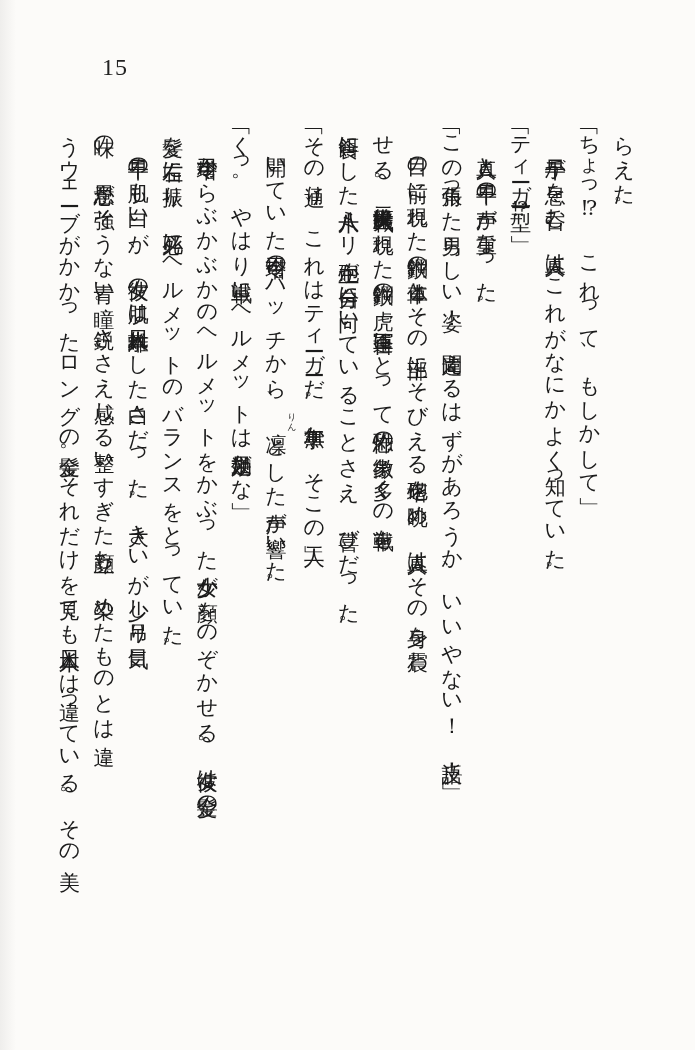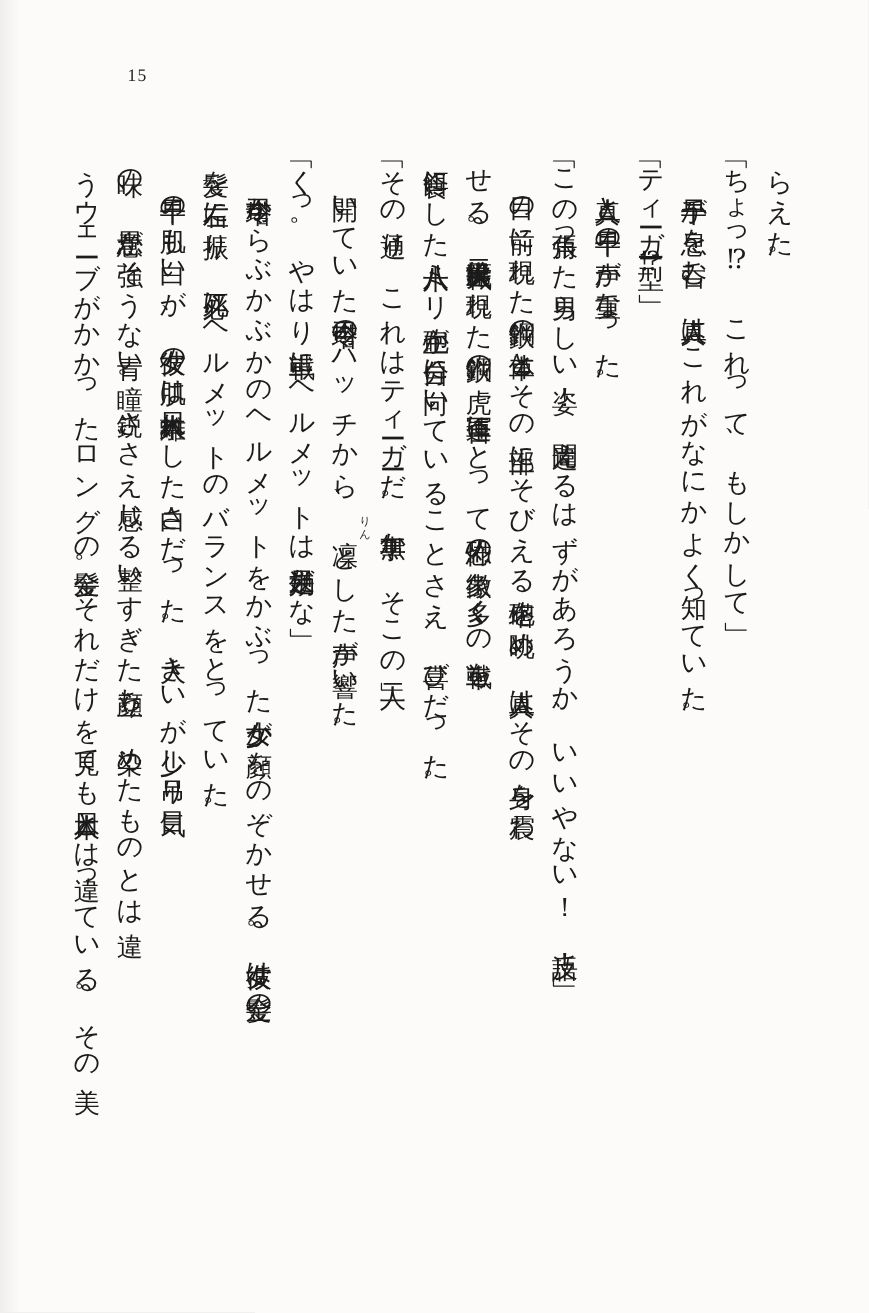--- a/index.html
+++ b/index.html
@@ -21,21 +21,21 @@
     position: absolute;
     left: 0; top: 0; bottom: 0;
     width: 16px;
     background: linear-gradient(to right, rgba(60,60,60,0.07), rgba(60,60,60,0));
     pointer-events: none;
   }
   .page-number {
     position: absolute;
     top: 54px;
     left: 102px;
-    font-size: 14px;
+    font-size: 24px;
     letter-spacing: 1px;
     color: #222;
   }
   .text-block {
     position: absolute;
     top: 121px;
     right: 54px;
     height: 845px;
     writing-mode: vertical-rl;
     -webkit-writing-mode: vertical-rl;

